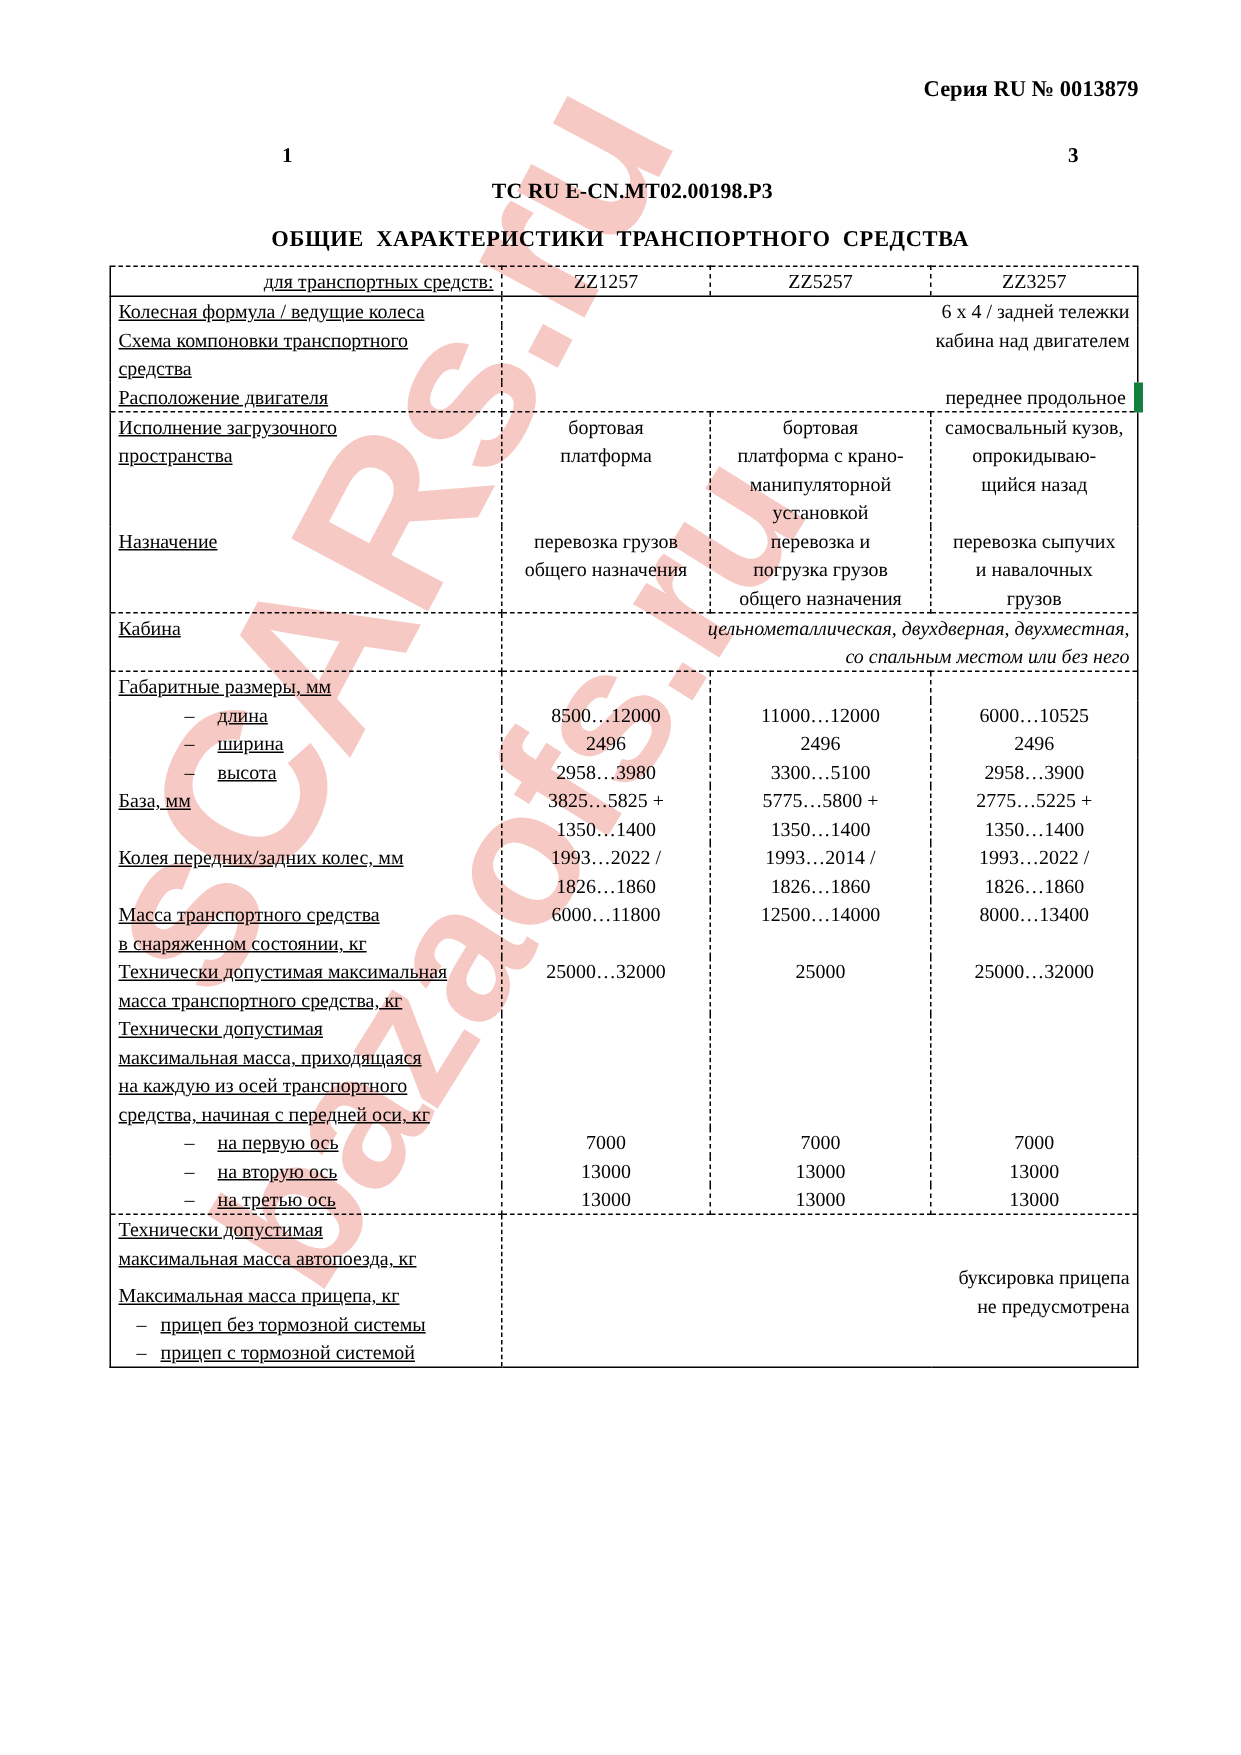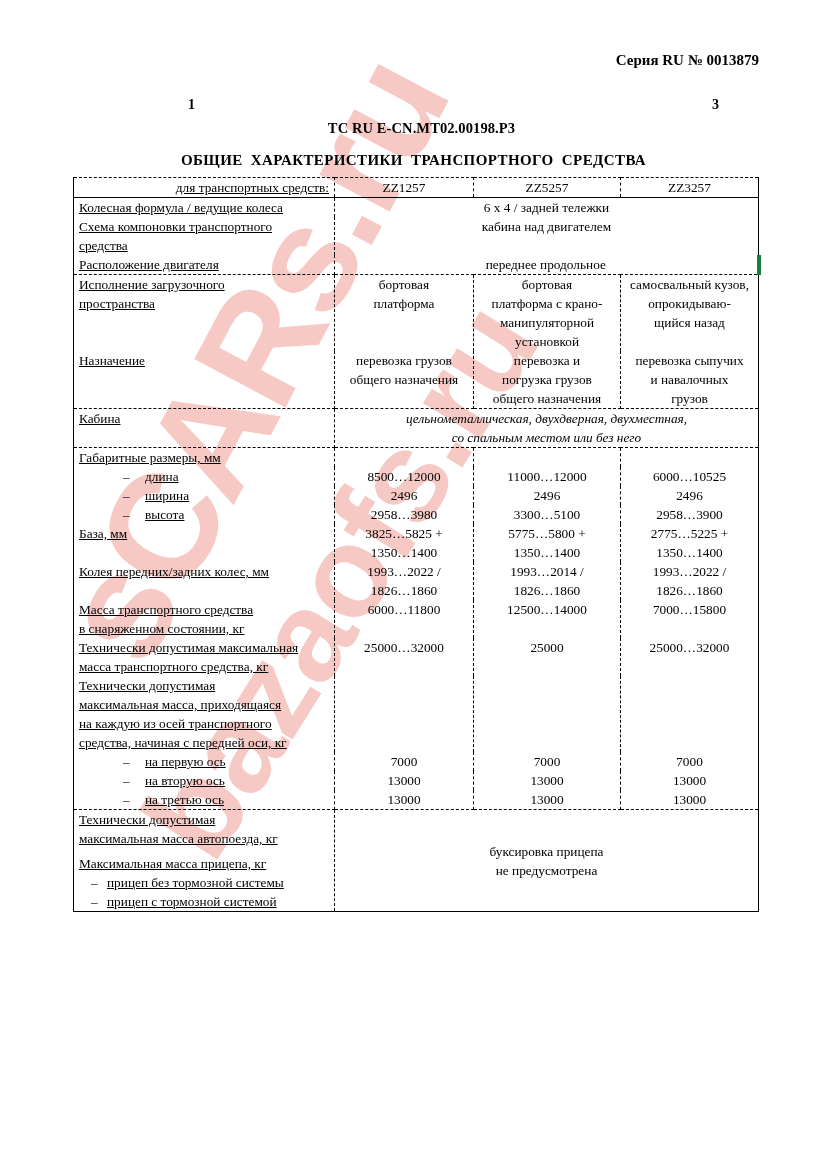--- a/index.html
+++ b/index.html
@@ -131,21 +131,21 @@
   .ctr { text-align: center; }
   .rgt { text-align: right; }
   .lft { text-align: left; }
 
   .dash-item { padding-left: 66px; position: relative; }
   .dash-item .dsh { position: absolute; left: 44px; }
   .dash-item2 { padding-left: 28px; position: relative; }
   .dash-item2 .dsh { position: absolute; left: 12px; }
 
   .sp { height: 6px; }
-  .nb { border-left: none; border-right: none; }
+  .nb { border-left: none; border-right: none; text-align: right; }
 </style>
 </head>
 <body>
 
 <div id="watermark">
   <div class="wm-text wm-a" style="color: rgb(246, 197, 192);">sCARs.ru</div>
   <div class="wm-text wm-b" style="color: rgb(246, 197, 192);">bazaofs.ru</div>
 </div>
 
 <div id="page">
@@ -180,21 +180,21 @@
       <tr>
         <td class="tb-left-solid lft">
           <div>Схема компоновки транспортного</div>
           <div>средства</div>
         </td>
         <td class="ctr nb" colspan="3" style="border-right:1px solid #000;">кабина над двигателем</td>
       </tr>
 
       <tr>
         <td class="tb-left-solid tb-dash-bot lft">Расположение двигателя</td>
-        <td class="ctr nb tb-dash-bot" colspan="3" style="border-right:4px solid #15803d;">переднее продольное</td>
+        <td class="ctr nb tb-dash-bot" colspan="3" style="border-right:6px solid #15803d;">переднее продольное</td>
       </tr>
 
       <tr>
         <td class="tb-left-solid lft">
           <div>Исполнение загрузочного</div>
           <div>пространства</div>
         </td>
         <td class="ctr">
           <div>бортовая</div>
           <div>платформа</div>
@@ -304,21 +304,21 @@
         </td>
       </tr>
 
       <tr>
         <td class="tb-left-solid lft">
           <div>Масса транспортного средства</div>
           <div>в снаряженном состоянии, кг</div>
         </td>
         <td class="ctr">6000…11800</td>
         <td class="ctr">12500…14000</td>
-        <td class="ctr tb-right-solid">7000…15800</td>
+        <td class="ctr tb-right-solid">8000…13400</td>
       </tr>
 
       <tr>
         <td class="tb-left-solid lft">
           <div>Технически допустимая максимальная</div>
           <div>масса транспортного средства, кг</div>
         </td>
         <td class="ctr">25000…32000</td>
         <td class="ctr">25000</td>
         <td class="ctr tb-right-solid">25000…32000</td>

